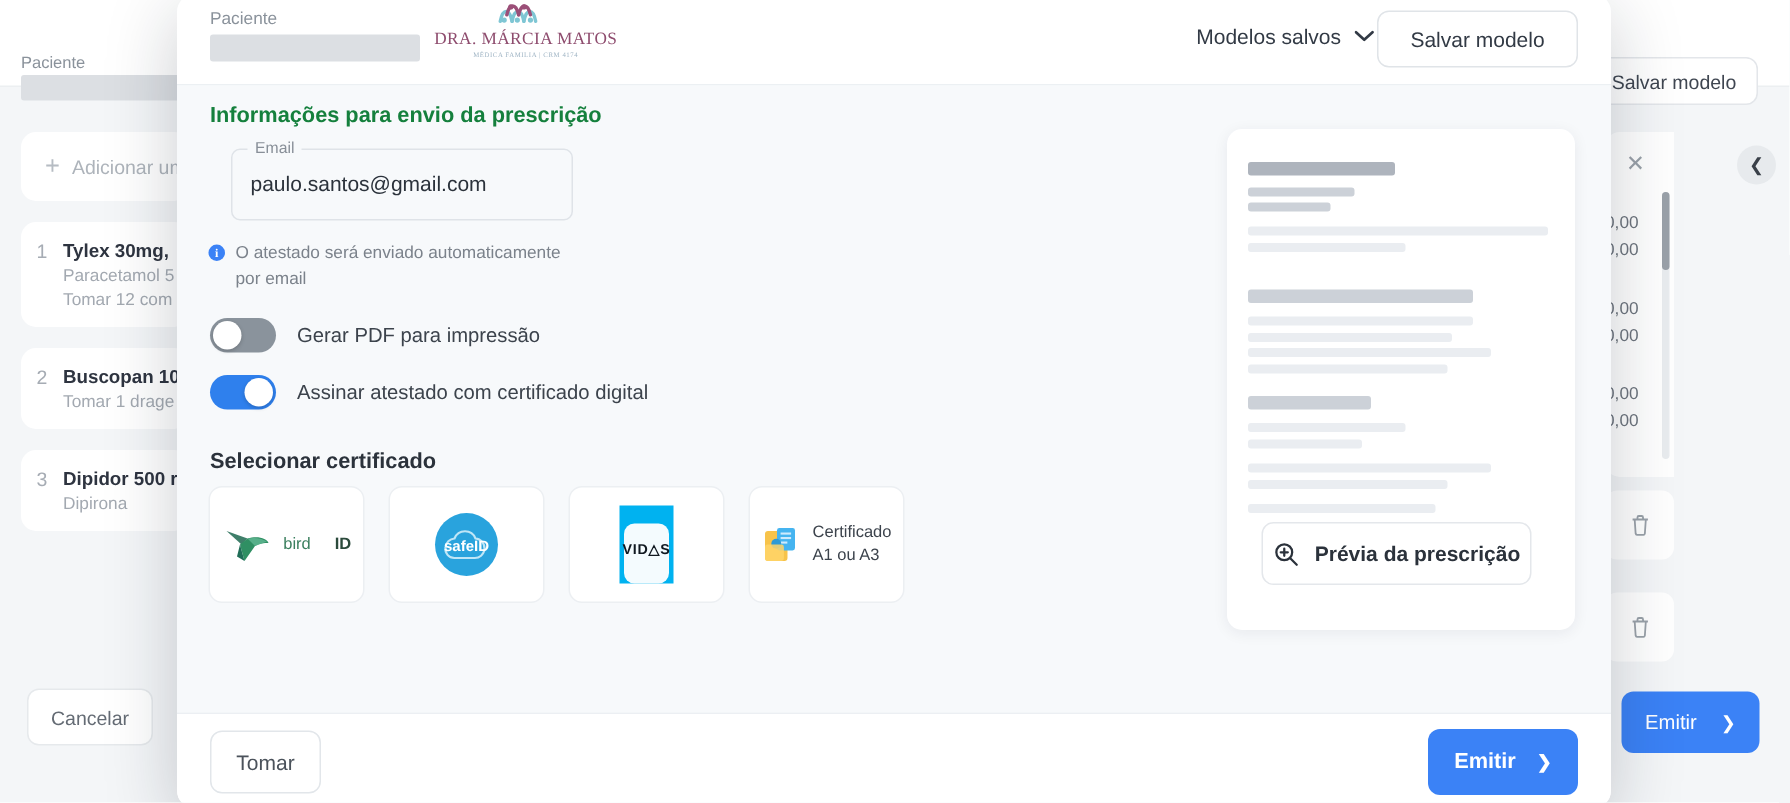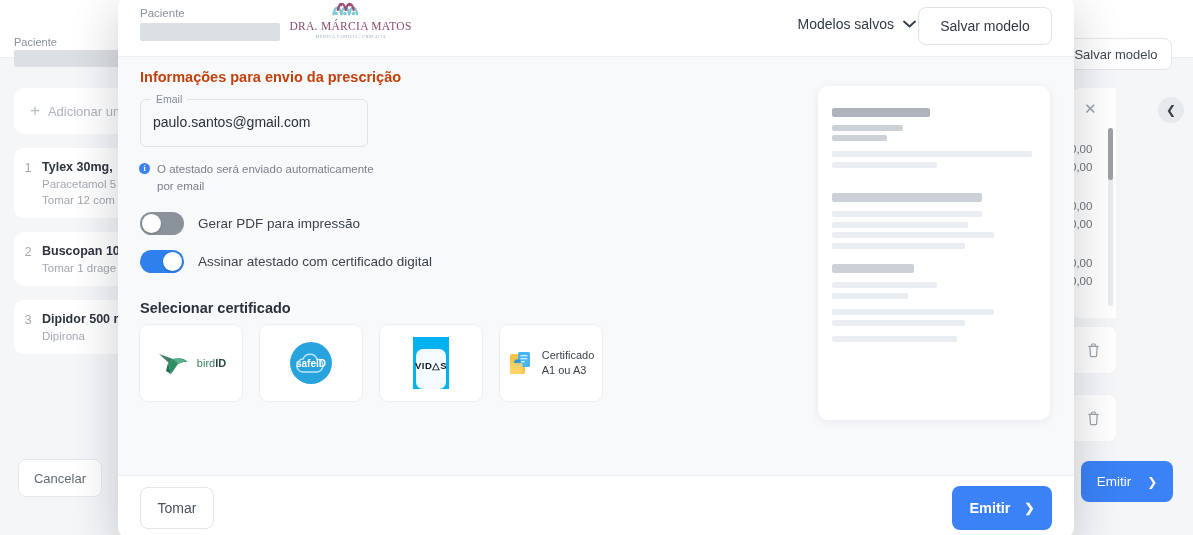--- a/index.html
+++ b/index.html
@@ -126,26 +126,26 @@
     position: absolute; right: 22px; top: 11px; width: 134px; height: 38px;
     border: 1px solid #e0e4e8; border-radius: 8px; background: #fff;
     display: flex; align-items: center; justify-content: center;
     font-size: 14px; color: #323a45;
   }
 
   .modal-body { position: relative; height: 418px; background: #f7f9fb; }
 
   .section-title {
     position: absolute; left: 22px; top: 12px;
-    font-size: 14.5px; font-weight: 700; color: #c2410c;
+    font-size: 14.5px; font-weight: 700; color: #15803d;
   }
 
   
   .email-field {
-    position: absolute; left: 22px; top: 42px; width: 228px; height: 48px;
+    position: absolute; left: 36px; top: 42px; width: 228px; height: 48px;
     border: 1px solid #dfe3e8; border-radius: 6px; background: #f7f9fb;
   }
   .email-legend {
     position: absolute; left: 10px; top: -7px; padding: 0 5px;
     background: #f7f9fb; font-size: 10.5px; color: #888f98;
   }
   .email-value {
     position: absolute; left: 12px; top: 14px;
     font-size: 14px; color: #2b323b;
   }
@@ -363,21 +363,21 @@
 
       <div class="cert-list">
 
         <div class="cert-card">
           <svg width="34" height="34" viewBox="0 0 34 34">
             <path d="M3 8 L17 13 L13 17 Z" fill="#3f7f6a"></path>
             <path d="M17 13 C24 11, 30 13, 31 16 C28 16, 25 16, 22 18 L15 28 L12 17 Z" fill="#2f8f63"></path>
             <path d="M12 17 L15 28 L10 25 Z" fill="#1f6d57"></path>
             <path d="M17 13 C22 12, 27 13, 30 15 L22 18 Z" fill="#57b08a"></path>
           </svg>
-          <div style="font-size:11px;color:#3a7f5e;">bird<b style="color:#2b4a3c;">ID</b></div>
+          <div style="font-size:11px;color:#3a7f5e;">bird<b style="color:#2b4a3c;padding-left:16px;">ID</b></div>
         </div>
 
         <div class="cert-card">
           <svg width="46" height="46" viewBox="0 0 46 46">
             <circle cx="23" cy="23" r="21" fill="#29a3dd"></circle>
             <path d="M9 25 a6.5 6.5 0 016-6 a7.5 7.5 0 0114 0 a6.5 6.5 0 01-1 13 H15 a6 6 0 01-6-7z" fill="none" stroke="#bfe6f7" stroke-width="1.4"></path>
             <text x="23" y="27" font-family="Liberation Sans, sans-serif" font-size="10" font-weight="bold" fill="#ffffff" text-anchor="middle">safeID</text>
           </svg>
         </div>
 
@@ -419,20 +419,28 @@
         <div class="ph lite" style="left:14px;  top:146px; width:162px; height:6px;"></div>
         <div class="ph lite" style="left:14px;  top:157px; width:133px; height:6px;"></div>
 
         <div class="ph mid" style="left:14px;  top:178px; width:82px;  height:9px;"></div>
         <div class="ph lite" style="left:14px;  top:196px; width:105px; height:6px;"></div>
         <div class="ph lite" style="left:14px;  top:207px; width:76px;  height:6px;"></div>
         <div class="ph lite" style="left:14px;  top:223px; width:162px; height:6px;"></div>
         <div class="ph lite" style="left:14px;  top:234px; width:133px; height:6px;"></div>
         <div class="ph lite" style="left:14px;  top:250px; width:125px; height:6px;"></div>
 
+        <div class="prev-btn">
+          <svg width="17" height="17" viewBox="0 0 18 18" fill="none" stroke="#2b323b" stroke-width="1.6">
+            <circle cx="7.6" cy="7.6" r="5.6"></circle>
+            <path d="M11.8 11.8 L16.4 16.4" stroke-linecap="round"></path>
+            <path d="M7.6 5.1 v5 M5.1 7.6 h5" stroke-linecap="round"></path>
+          </svg>
+          <span>Prévia da prescrição</span>
+        </div>
       </div>
     </div>
 
     <div class="modal-footer">
       <div class="btn-voltar">Tomar</div>
       <div class="btn-emitir">
         <span>Emitir</span>
         <span class="chev">❯</span>
       </div>
     </div>

